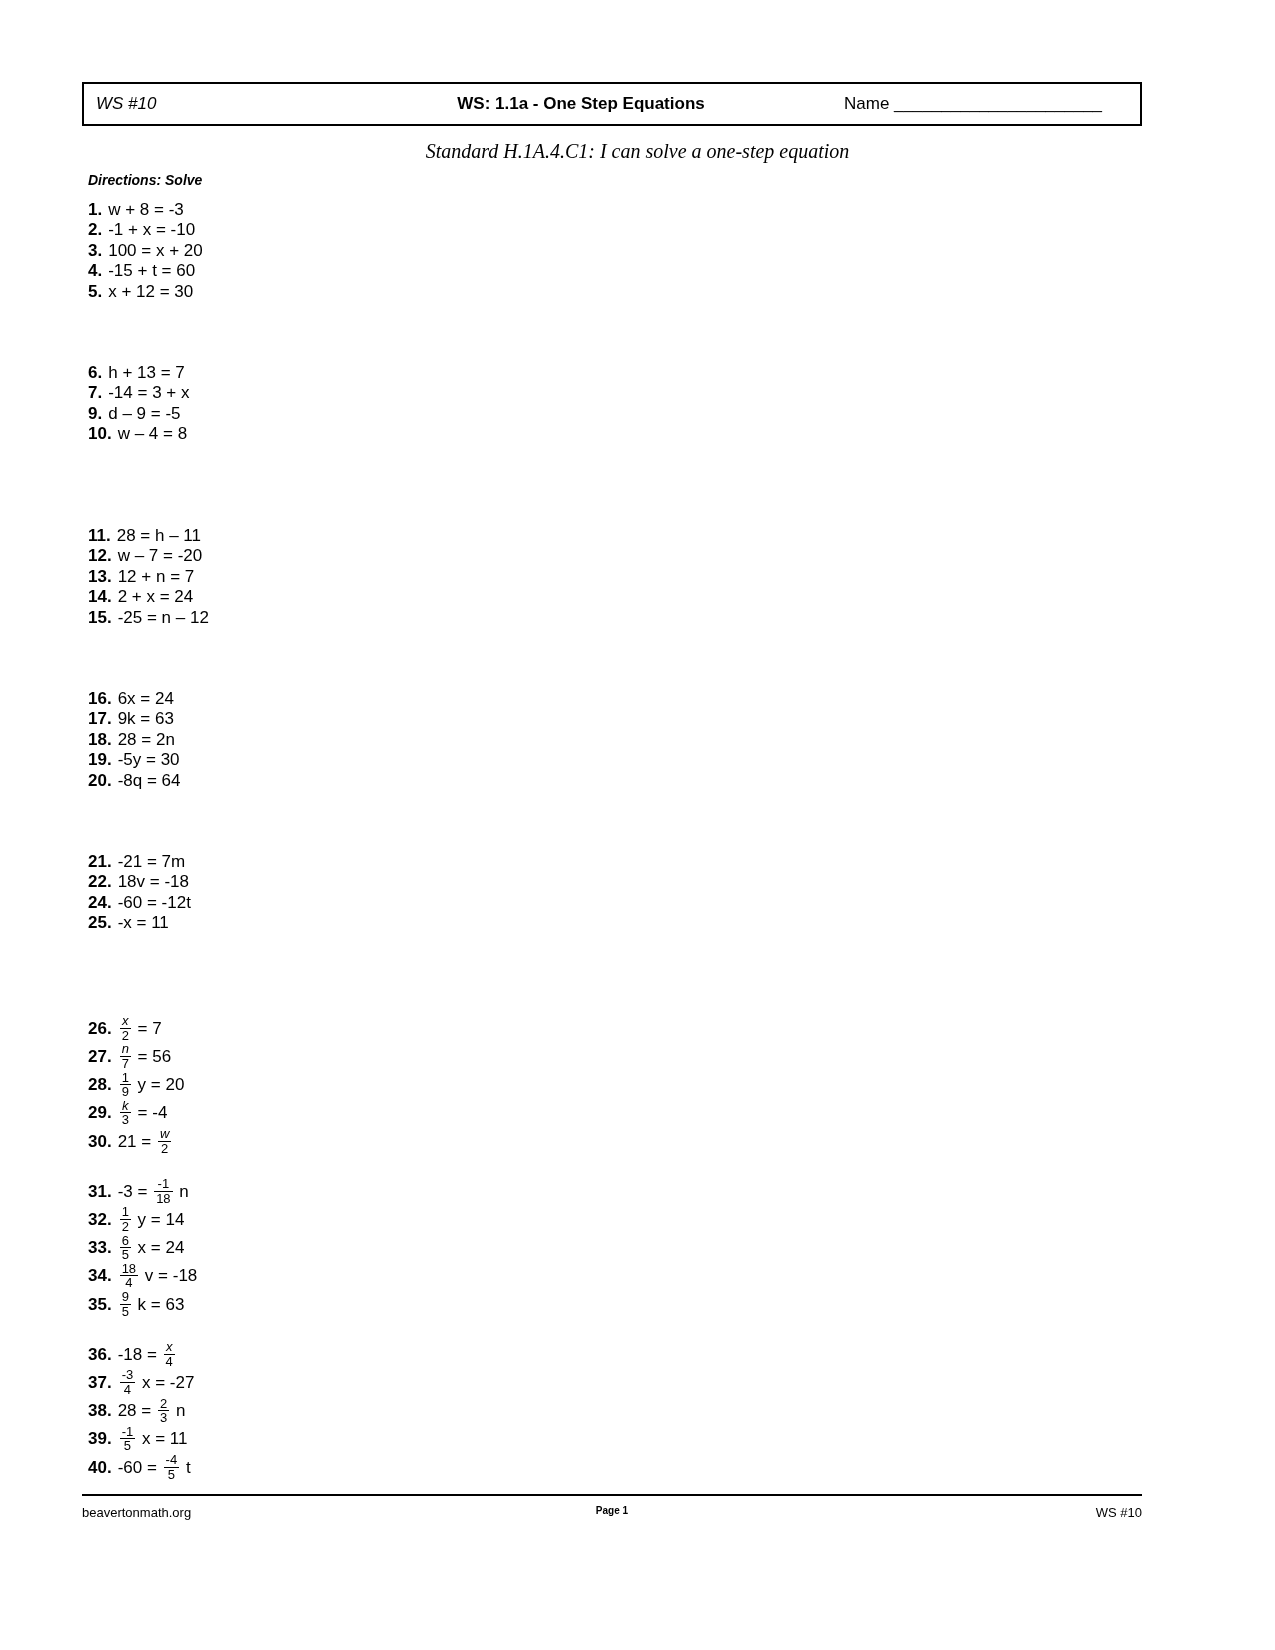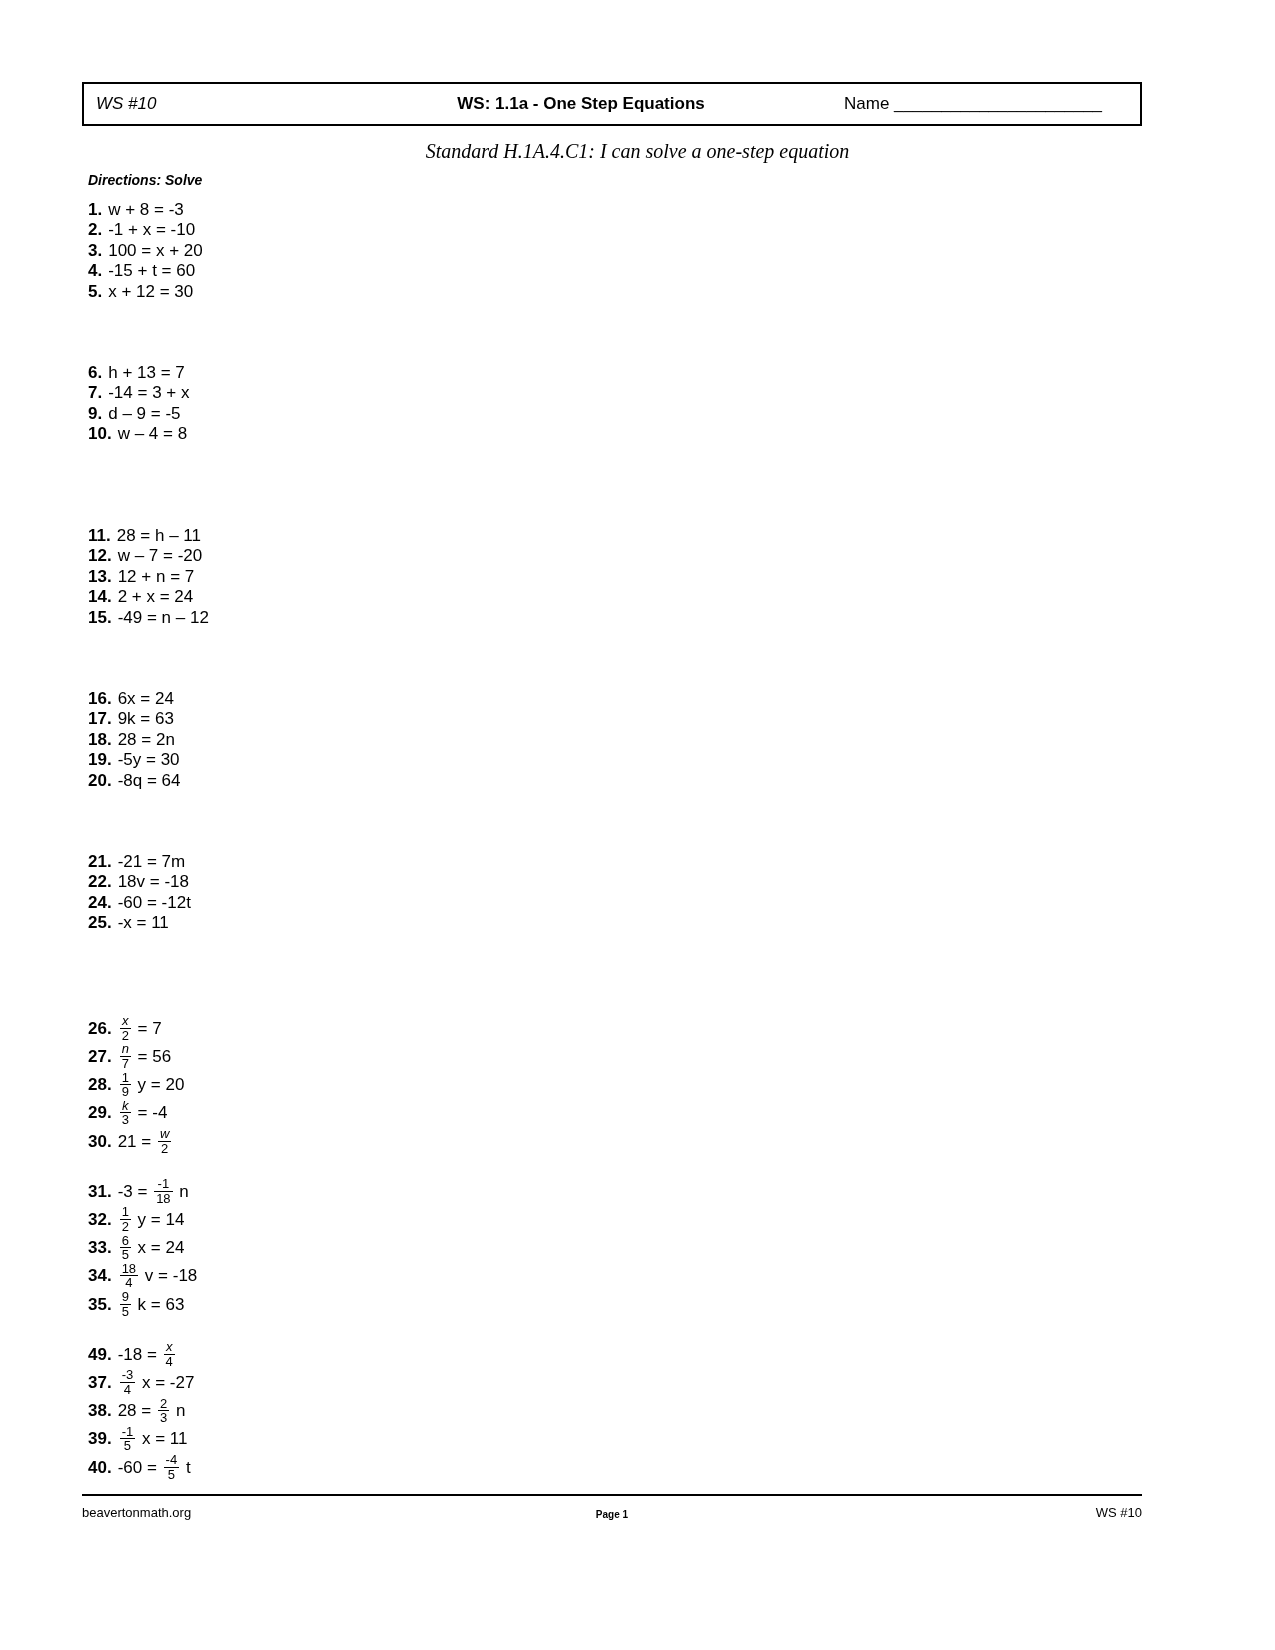--- a/index.html
+++ b/index.html
@@ -124,21 +124,21 @@
     top: 1494px;
     width: 1060px;
     border-top: 2px solid #000;
   }
   .footer {
     position: absolute;
     left: 82px;
     top: 1505px;
     width: 1060px;
     display: flex;
-    align-items: flex-end;
+    align-items: flex-start;
     font-size: 13px;
   }
   .ft-left { width: 33%; text-align: left; }
   .ft-center { width: 34%; text-align: center; font-weight: bold; font-size: 10px;}
   .ft-right { width: 33%; text-align: right; font-size: 13px;}
 </style>
 </head>
 <body>
 
 <div class="page">
@@ -165,21 +165,21 @@
         <div class="cell"><span class="num">6.</span><span class="eq"><span class="v">h</span><span> + 13 = 7</span></span></div>
         <div class="cell"><span class="num">7.</span><span class="eq"><span>-14 = 3 + </span><span class="v">x</span></span></div>
         <div class="cell"><span class="num">9.</span><span class="eq"><span class="v">d</span><span> – 9 = -5</span></span></div>
         <div class="cell"><span class="num">10.</span><span class="eq"><span class="v">w</span><span> – 4 = 8</span></span></div>
       </div>
       <div class="row">
         <div class="cell"><span class="num">11.</span><span class="eq"><span>28 = </span><span class="v">h</span><span> – 11</span></span></div>
         <div class="cell"><span class="num">12.</span><span class="eq"><span class="v">w</span><span> – 7 = -20</span></span></div>
         <div class="cell"><span class="num">13.</span><span class="eq"><span>12 + </span><span class="v">n</span><span> = 7</span></span></div>
         <div class="cell"><span class="num">14.</span><span class="eq"><span>2 + </span><span class="v">x</span><span> = 24</span></span></div>
-        <div class="cell"><span class="num">15.</span><span class="eq"><span>-49 = </span><span class="v">n</span><span> – 12</span></span></div>
+        <div class="cell"><span class="num">15.</span><span class="eq"><span>-25 = </span><span class="v">n</span><span> – 12</span></span></div>
       </div>
       <div class="row">
         <div class="cell"><span class="num">16.</span><span class="eq"><span>6</span><span class="v">x</span><span> = 24</span></span></div>
         <div class="cell"><span class="num">17.</span><span class="eq"><span>9</span><span class="v">k</span><span> = 63</span></span></div>
         <div class="cell"><span class="num">18.</span><span class="eq"><span>28 = 2</span><span class="v">n</span></span></div>
         <div class="cell"><span class="num">19.</span><span class="eq"><span>-5</span><span class="v">y</span><span> = 30</span></span></div>
         <div class="cell"><span class="num">20.</span><span class="eq"><span>-8</span><span class="v">q</span><span> = 64</span></span></div>
       </div>
       <div class="row">
         <div class="cell"><span class="num">21.</span><span class="eq"><span>-21 = 7</span><span class="v">m</span></span></div>
@@ -225,21 +225,21 @@
         <div class="cell"><span class="num">34.</span><span class="eq"><span class="frac">
               <span class="top">18</span>
               <span class="bot">4</span>
             </span><span> </span><span class="v">v</span><span> = -18</span></span></div>
         <div class="cell"><span class="num">35.</span><span class="eq"><span class="frac">
               <span class="top">9</span>
               <span class="bot">5</span>
             </span><span> </span><span class="v">k</span><span> = 63</span></span></div>
       </div>
       <div class="row">
-        <div class="cell"><span class="num">49.</span><span class="eq"><span>-18 = </span><span class="frac">
+        <div class="cell"><span class="num">36.</span><span class="eq"><span>-18 = </span><span class="frac">
               <span class="top" style="font-style: italic;">x</span>
               <span class="bot">4</span>
             </span></span></div>
         <div class="cell"><span class="num">37.</span><span class="eq"><span class="frac">
               <span class="top">-3</span>
               <span class="bot">4</span>
             </span><span> </span><span class="v">x</span><span> = -27</span></span></div>
         <div class="cell"><span class="num">38.</span><span class="eq"><span>28 = </span><span class="frac">
               <span class="top">2</span>
               <span class="bot">3</span>

